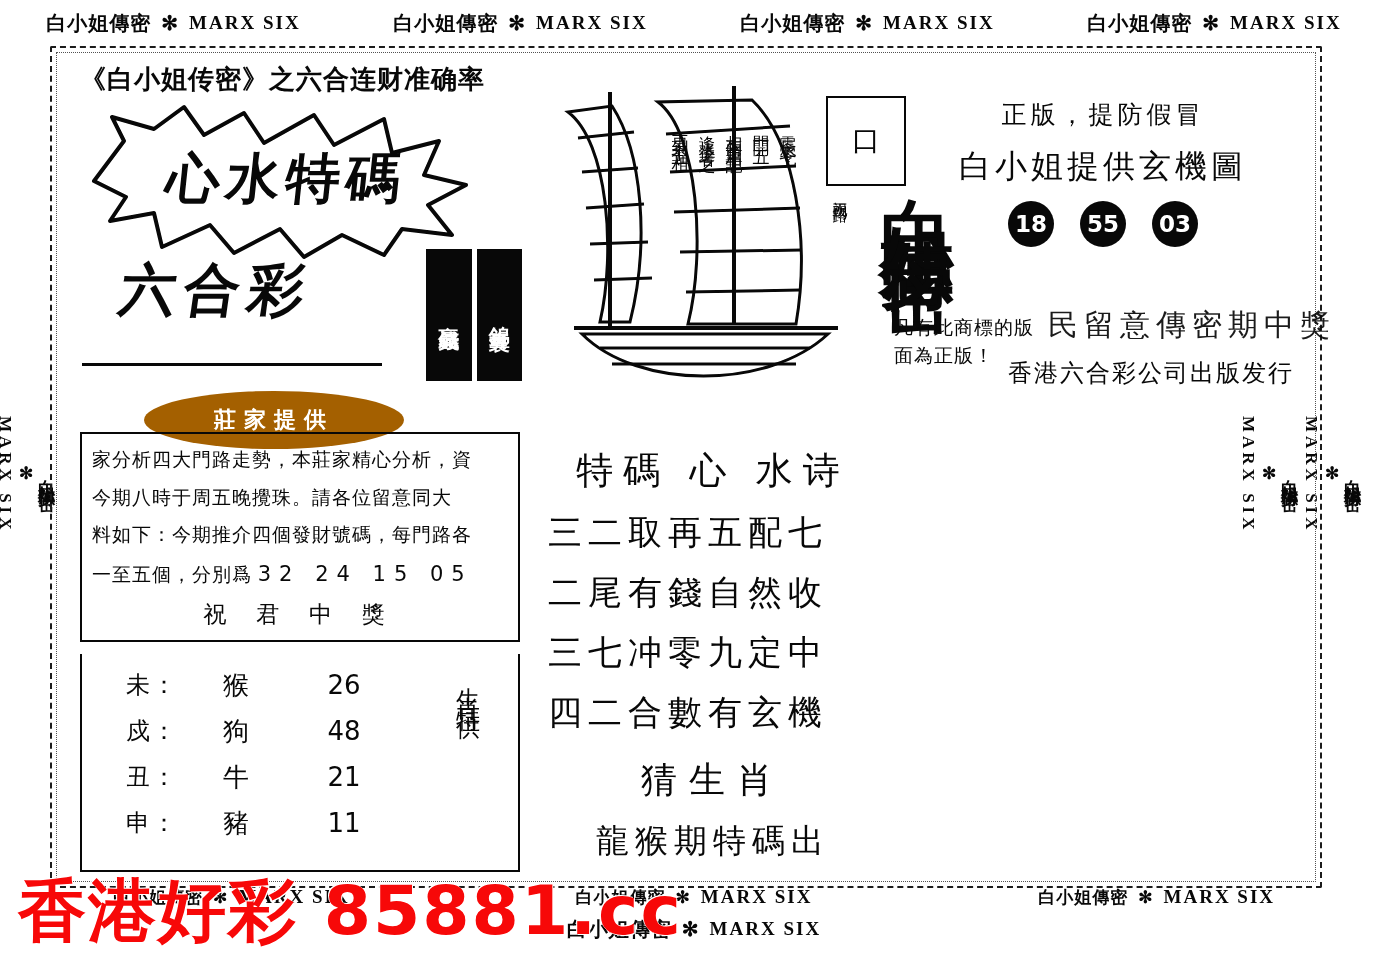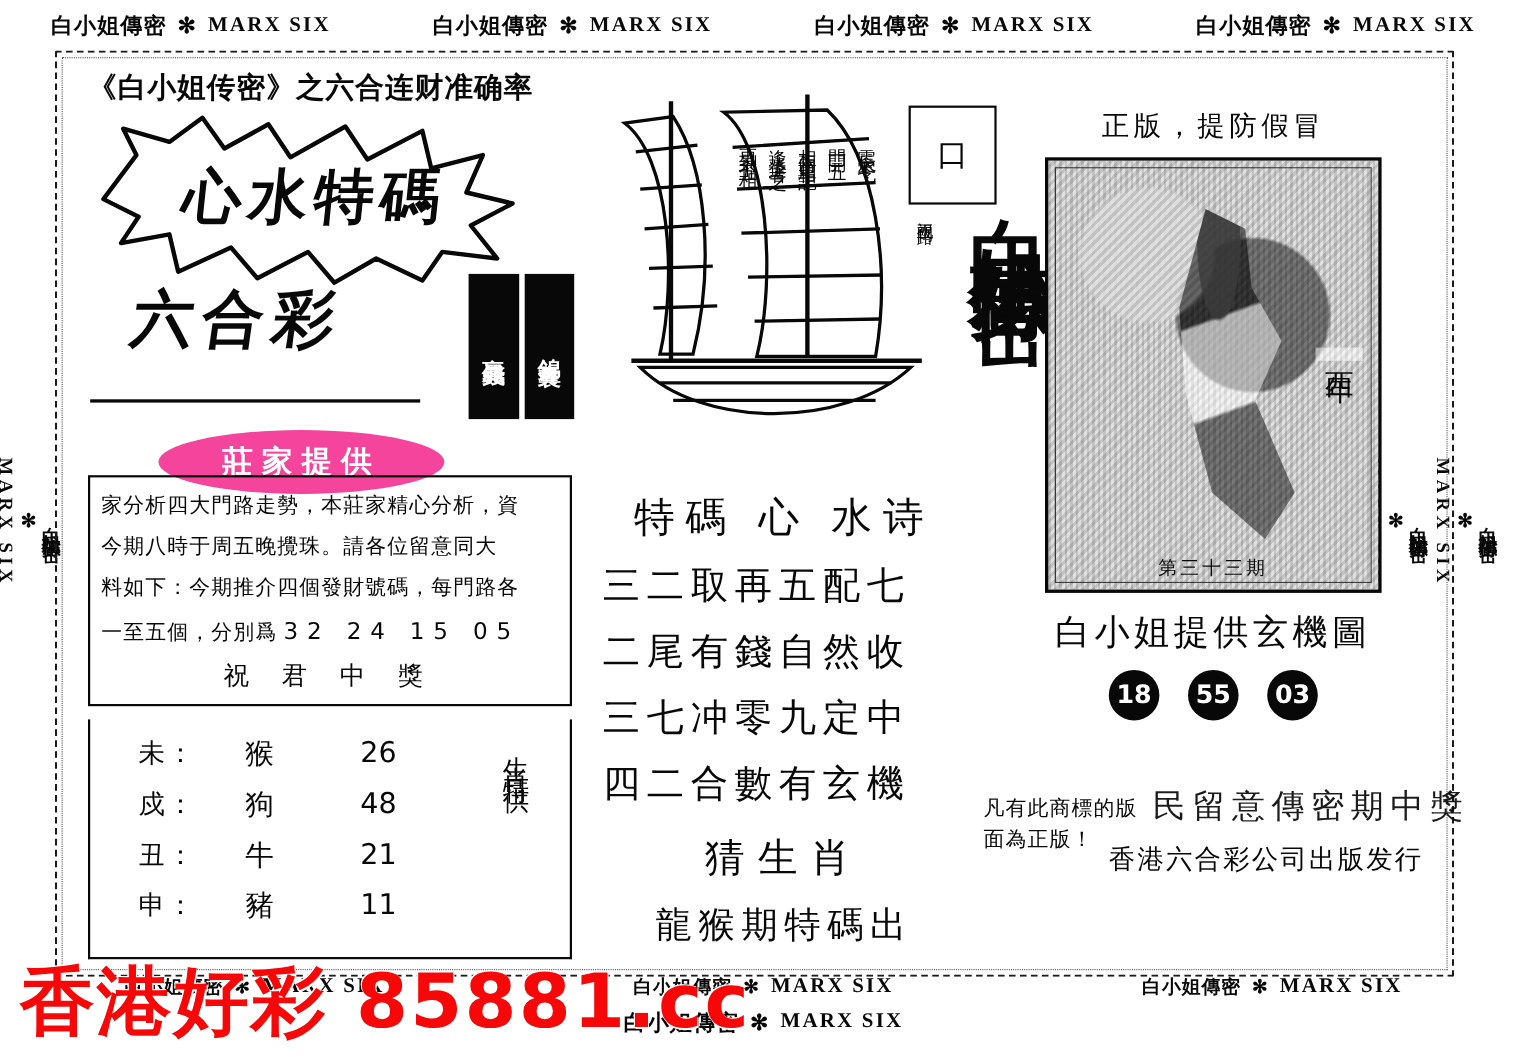--- a/index.html
+++ b/index.html
@@ -91,23 +91,23 @@
     display:flex;align-items:center;justify-content:center;
     font-size:21px;font-weight:700;
     writing-mode:vertical-rl;letter-spacing:6px;
     padding:6px 0;
   }
   .rule{
     position:absolute;left:8px;top:262px;width:300px;height:3px;background:#111;
   }
   .ellipse{
     position:absolute;left:70px;top:290px;width:260px;height:58px;
-    background:#ec4899;border-radius:50%;
+    background:#a16207;border-radius:50%;
     display:flex;align-items:center;justify-content:center;
-    color:#fff;font-size:28px;font-weight:700;letter-spacing:8px;
+    color:#fff;font-size:22px;font-weight:700;letter-spacing:8px;
   }
   .boxA{
     position:absolute;left:6px;top:370px;width:440px;height:210px;
     border:2px solid #111;
     padding:12px 10px 0 10px;box-sizing:border-box;
   }
   .boxA p{
     margin:0 0 9px 0;font-size:19px;line-height:1.5;color:#111;
     letter-spacing:1px;
   }
@@ -390,26 +390,20 @@
     <div class="b-guess">猜生肖</div>
     <div class="b-last">龍猴期特碼出</div>
   </div>
 
   <div class="colC">
 
     <div class="brand">白小姐傳密</div>
 
     <div class="c-top">正版，提防假冒</div>
 
-    <div class="photo">
-      <div class="grain"></div>
-      <div class="figure"></div>
-      <div class="stamp">西年</div>
-      <div class="cap">第三十三期</div>
-    </div>
 
     <div class="c-caption">白小姐提供玄機圖</div>
 
     <div class="balls">
       <div class="ball">18</div>
       <div class="ball">55</div>
       <div class="ball">03</div>
     </div>
 
     <div class="c-note">

